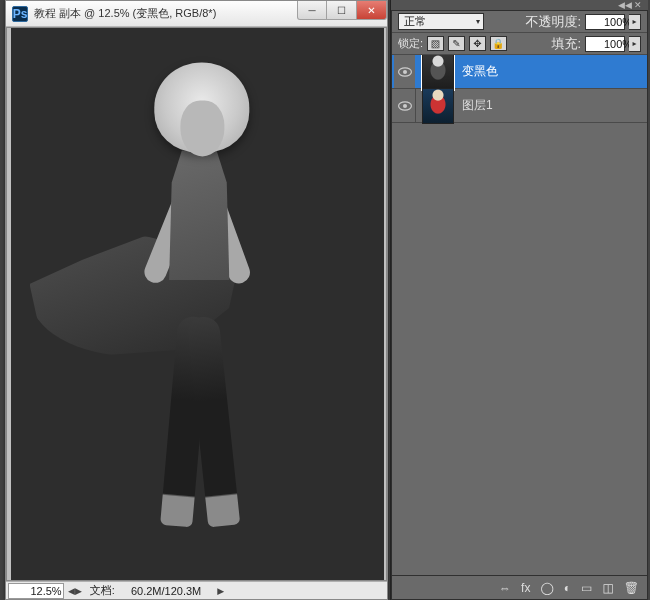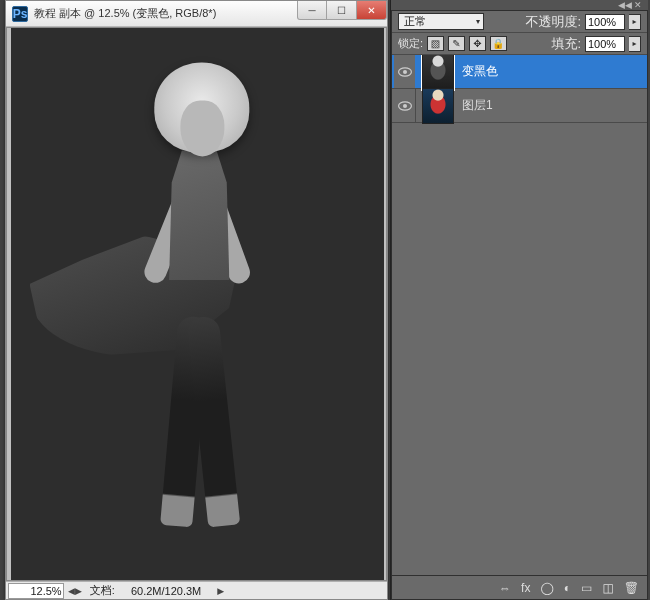--- a/index.html
+++ b/index.html
@@ -201,21 +201,21 @@
     color: #111;
     display: flex; align-items: center; justify-content: space-between;
     padding: 0 3px 0 5px;
     font-size: 11px;
   }
   .blend-select .caret { font-size: 8px; color: #333; }
   .opt-label { color: #e6e6e6; font-size: 13px; margin-left: auto; }
   .pct-field {
     width: 40px; height: 16px;
     background: #fff; border: 1px solid #303030;
-    color: #111; text-align: left; padding-left: 2px;
+    color: #111; text-align: left; padding-left: 18px;
     line-height: 14px;
   }
   .pct-arrow {
     width: 12px; height: 16px;
     background: #dcdcdc; border: 1px solid #303030;
     border-left: none;
     display: flex; align-items: center; justify-content: center;
     font-size: 8px; color: #333;
   }
   .lock-label { color: #e6e6e6; }

